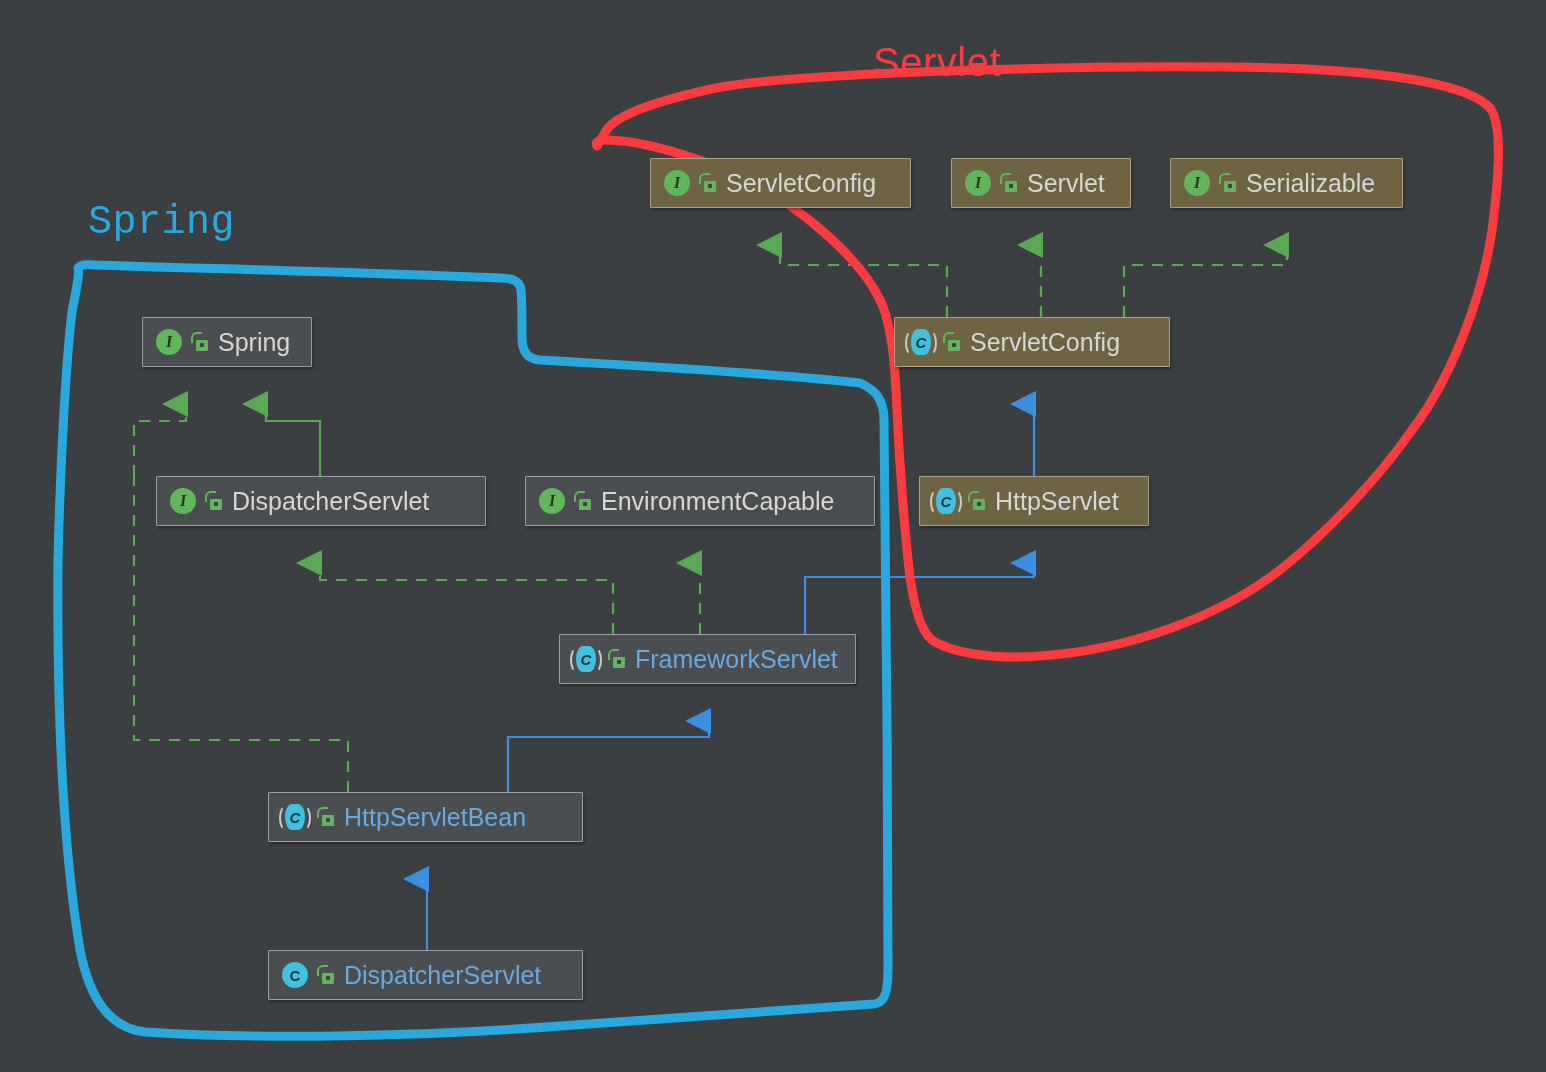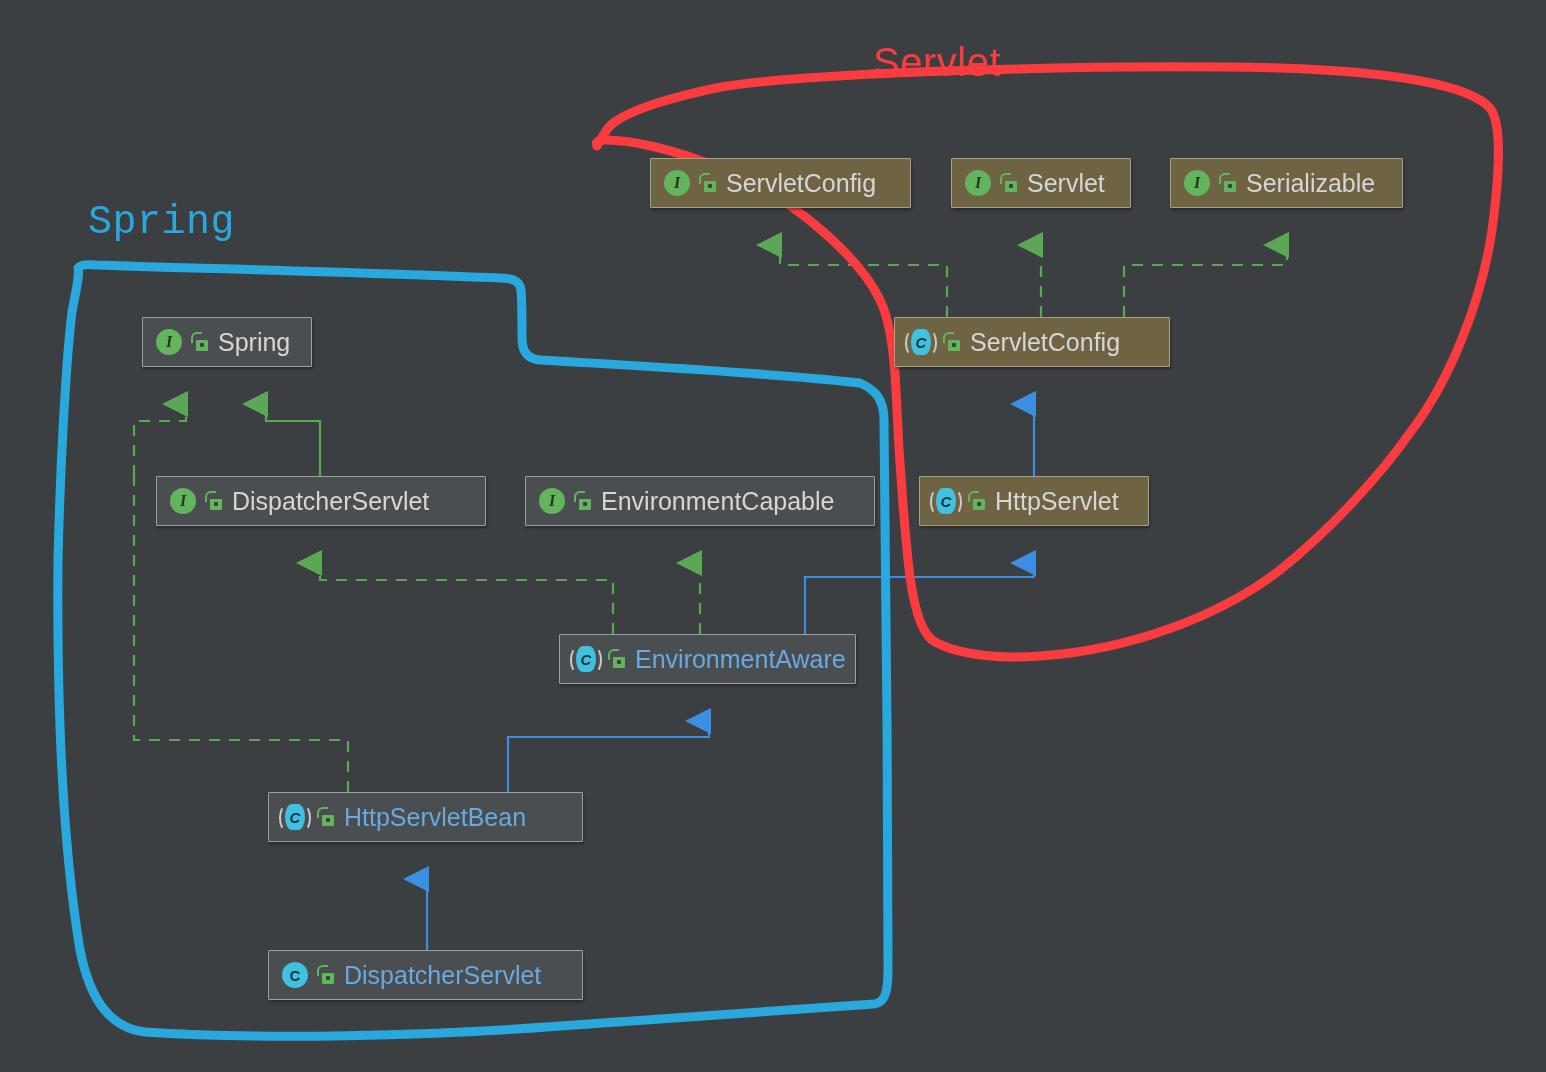--- a/index.html
+++ b/index.html
@@ -312,21 +312,21 @@
   </div>
 
   <div class="node spring-pkg" style="left:559px; top:634px; width:297px;">
     <span class="badge cls abstract">
         <span class="disc">C</span>
       </span>
     <span class="vis-icon">
         <span class="shackle"></span>
         <span class="body"></span>
       </span>
-    <span class="label">EnvironmentAware</span>
+    <span class="label">FrameworkServlet</span>
   </div>
 
   <div class="node spring-pkg" style="left:268px; top:792px; width:315px;">
     <span class="badge cls abstract">
         <span class="disc">C</span>
       </span>
     <span class="vis-icon">
         <span class="shackle"></span>
         <span class="body"></span>
       </span>

